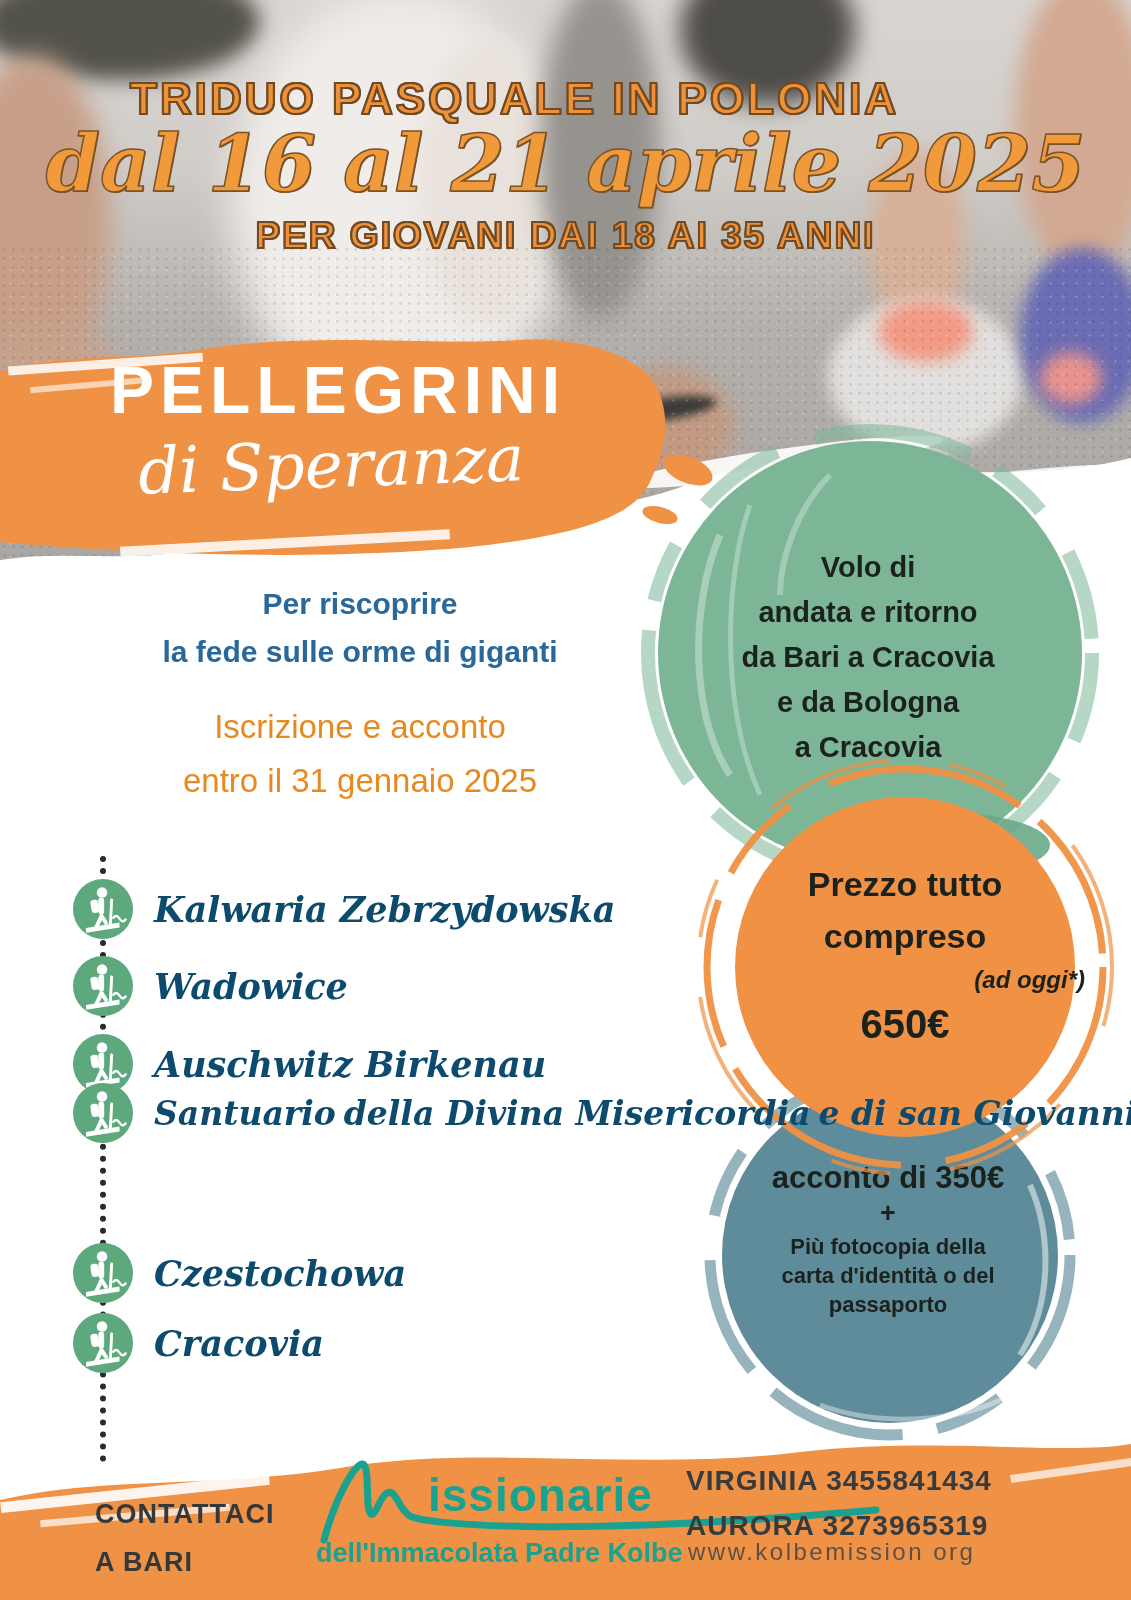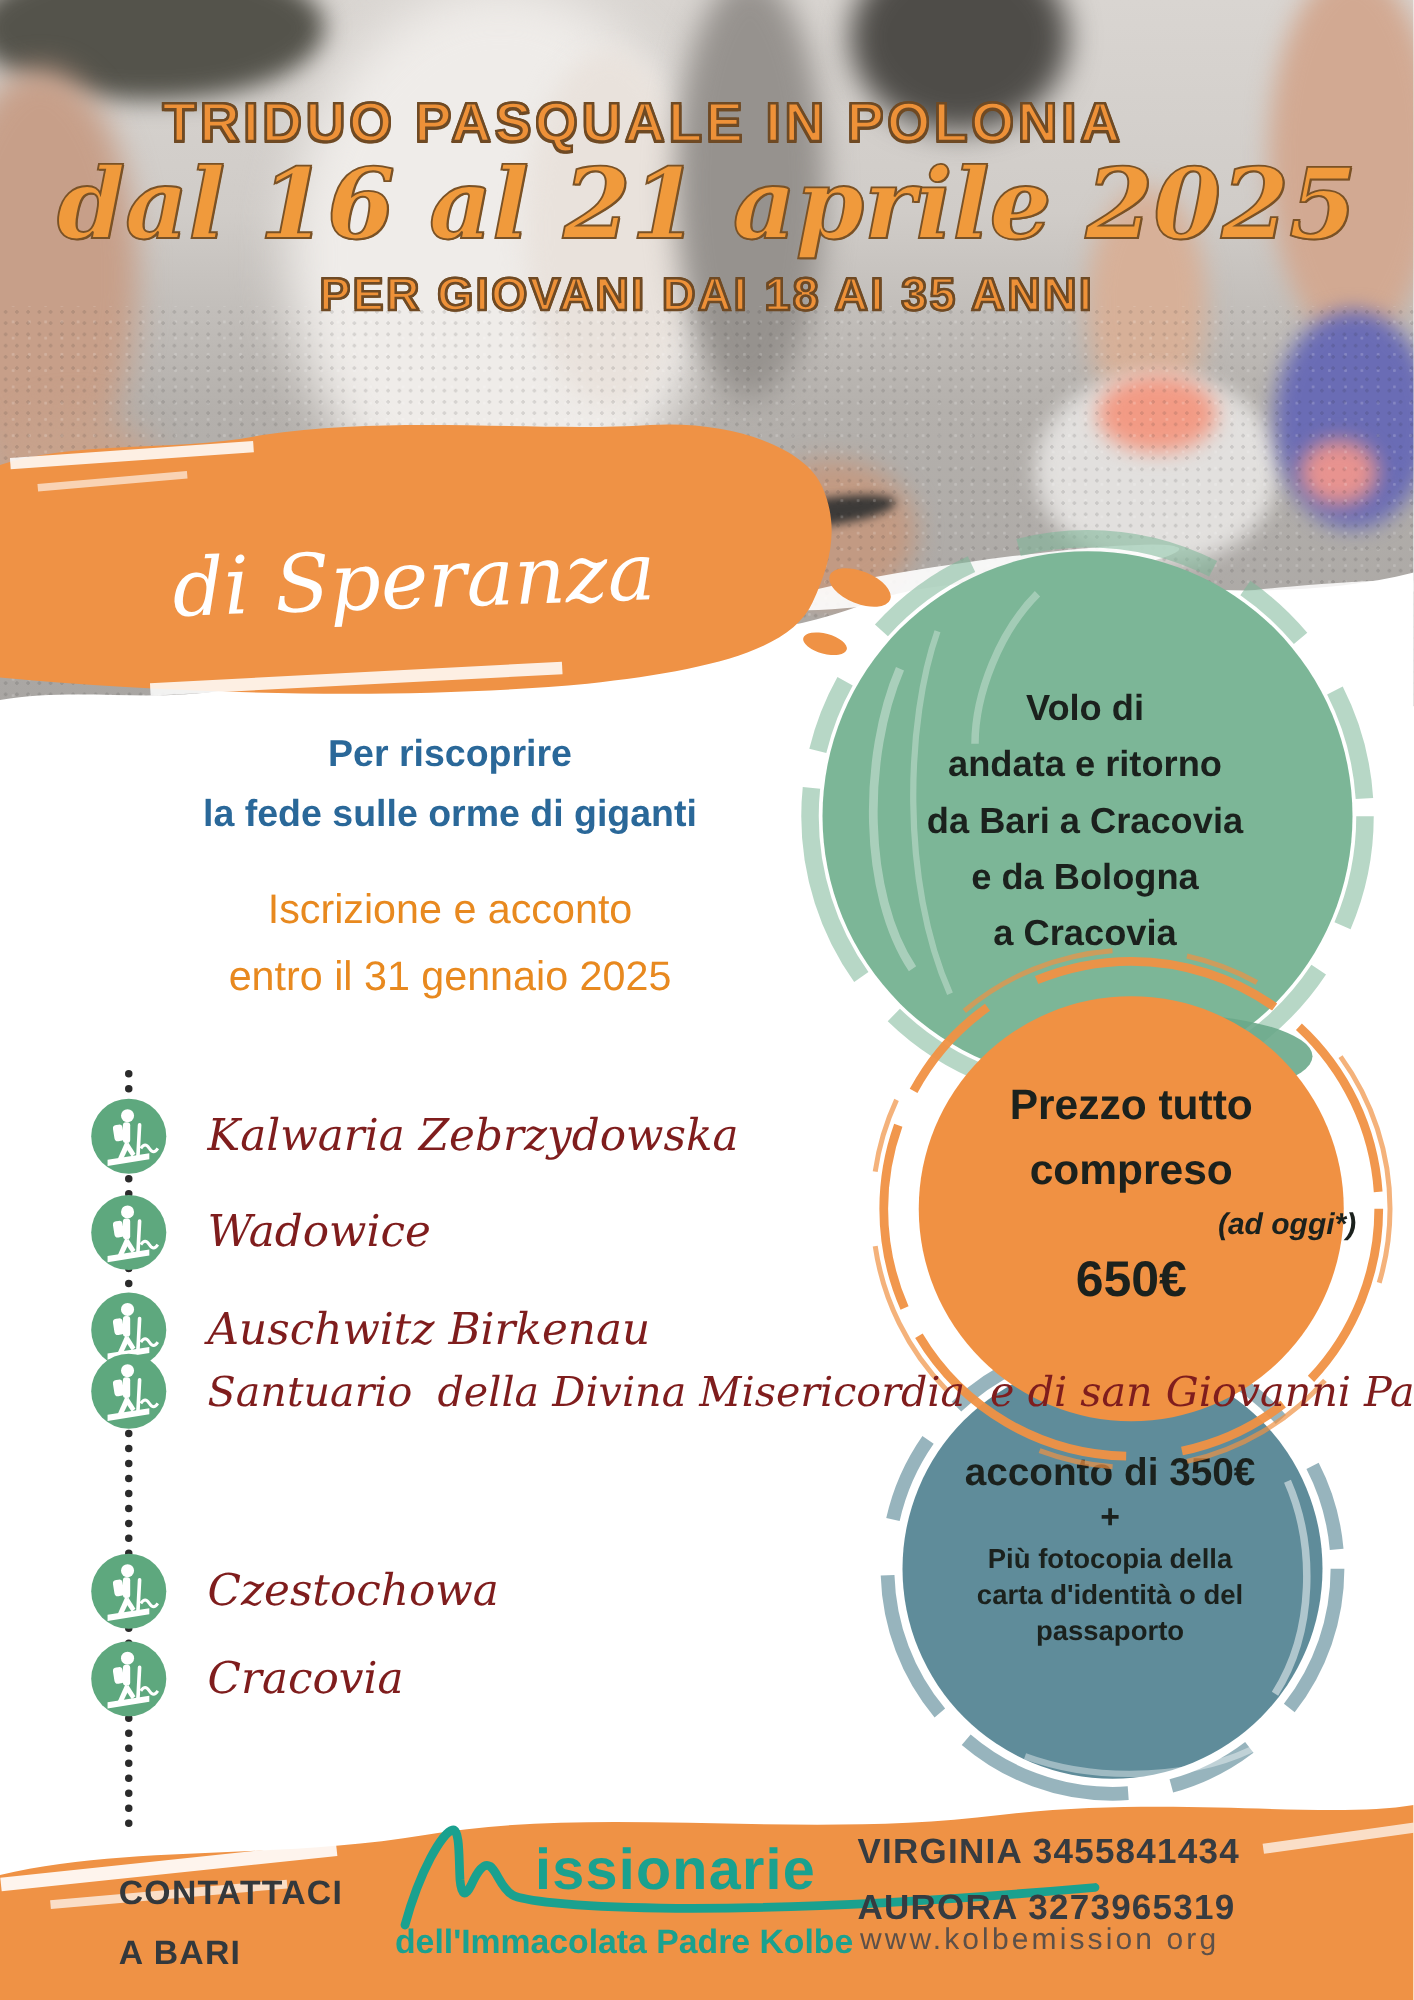--- a/index.html
+++ b/index.html
@@ -32,22 +32,22 @@
         font-size:64px;color:#ffffff;transform:rotate(-2deg);}
   
   .blue-block{left:40px;top:580px;width:640px;text-align:center;color:#2a6899;
         font-size:30px;font-weight:bold;line-height:48px;}
   .deadline-block{left:40px;top:700px;width:640px;text-align:center;color:#e8891f;
         font-size:33px;font-weight:normal;line-height:54px;}
   
   .dotline{left:100px;top:856px;height:606px;border-left:6px dotted #2b2b2b;}
   .row{position:absolute;display:flex;align-items:center;gap:20px;}
   .hiker{width:62px;height:62px;flex:0 0 62px;}
-  .place{font-family:"DejaVu Serif",serif;font-style:italic;font-weight:normal;
-        font-size:35px;color:#7f1d1d;white-space:nowrap;margin-left:12px;}
+  .place{font-family:"DejaVu Serif",serif;font-style:italic;font-weight:bold;
+        font-size:35px;color:#0c4a6e;white-space:nowrap;}
   .place-lines{display:flex;flex-direction:row;gap:8px;}
   .place-lines .place{font-size:33px;}
   
   .bubble-text{position:absolute;text-align:center;color:#1b211d;font-weight:bold;}
   .flight-text{left:668px;top:545px;width:400px;font-size:29px;line-height:45px;}
   .price-l1{left:725px;top:858px;width:360px;font-size:34px;line-height:52px;}
   .price-note{left:725px;top:966px;width:360px;font-size:24px;font-style:italic;text-align:right;}
   .price-amount{left:725px;top:1002px;width:360px;font-size:40px;}
   .dep-title{left:708px;top:1160px;width:360px;font-size:31px;}
   .dep-plus{left:708px;top:1198px;width:360px;font-size:27px;}
@@ -100,20 +100,21 @@
 
   <svg class="abs" style="left:0;top:330px;" width="720" height="245" viewBox="0 0 720 245">
     <path fill="#ef9245" d="M0,42 C60,22 140,32 210,18 C320,2 430,16 520,10 C585,6 645,28 658,60
       C672,92 664,122 650,152 C632,192 560,207 470,217 C330,230 150,226 0,212 Z"></path>
     <rect x="8" y="30" width="195" height="9" fill="#ffffff" opacity=".85" transform="rotate(-4 100 34)"></rect>
     <rect x="30" y="52" width="120" height="6" fill="#ffffff" opacity=".6" transform="rotate(-5 90 55)"></rect>
     <rect x="120" y="208" width="330" height="10" fill="#ffffff" opacity=".85" transform="rotate(-3 285 213)"></rect>
     <ellipse cx="688" cy="140" rx="26" ry="13" fill="#ef9245" transform="rotate(22 688 140)"></ellipse>
     <ellipse cx="660" cy="185" rx="18" ry="8" fill="#ef9245" transform="rotate(15 660 185)"></ellipse>
   </svg>
+  <div class="abs pellegrini">PELLEGRINI</div>
   <div class="abs speranza">di Speranza</div>
 
   <svg class="abs" style="left:630px;top:415px;" width="500" height="470" viewBox="0 0 500 470">
     <circle cx="240" cy="238" r="212" fill="#7cb697"></circle>
     <circle cx="240" cy="238" r="222" fill="none" stroke="#7cb697" stroke-width="14" opacity=".55" stroke-dasharray="90 40 160 30 60 50"></circle>
     <path d="M90,120 C60,190 60,300 100,360" stroke="#ffffff" stroke-width="7" fill="none" opacity=".35"></path>
     <path d="M120,90 C95,160 90,290 130,380" stroke="#ffffff" stroke-width="5" fill="none" opacity=".3"></path>
     <path d="M200,60 C170,90 150,140 150,180" stroke="#ffffff" stroke-width="6" fill="none" opacity=".3"></path>
     <ellipse cx="300" cy="430" rx="120" ry="34" fill="#6aa88a" opacity=".9"></ellipse>
   </svg>

